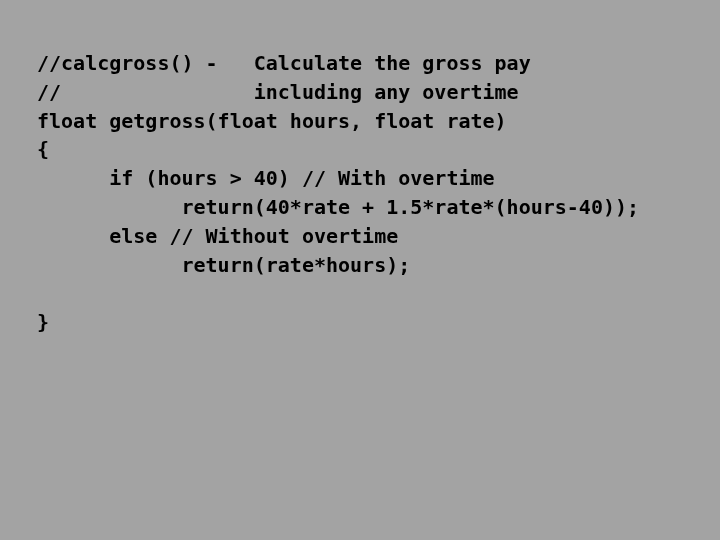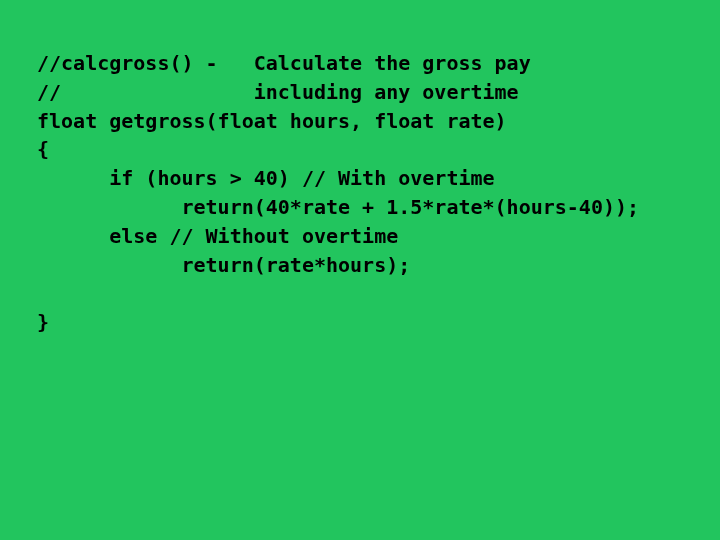--- a/index.html
+++ b/index.html
@@ -11,21 +11,21 @@
   body {
     width: 720px;
     height: 540px;
     overflow: hidden;
     font-family: "DejaVu Sans Mono", "Liberation Mono", monospace;
   }
   #slide {
     position: relative;
     width: 720px;
     height: 540px;
-    background: #22c55e;
+    background: #a3a3a3;
   }
   #code-listing {
     position: absolute;
     left: 37px;
     top: 49px;
     margin: 0;
     padding: 0;
     color: #000000;
     font-family: "DejaVu Sans Mono", "Liberation Mono", monospace;
     font-size: 20px;

